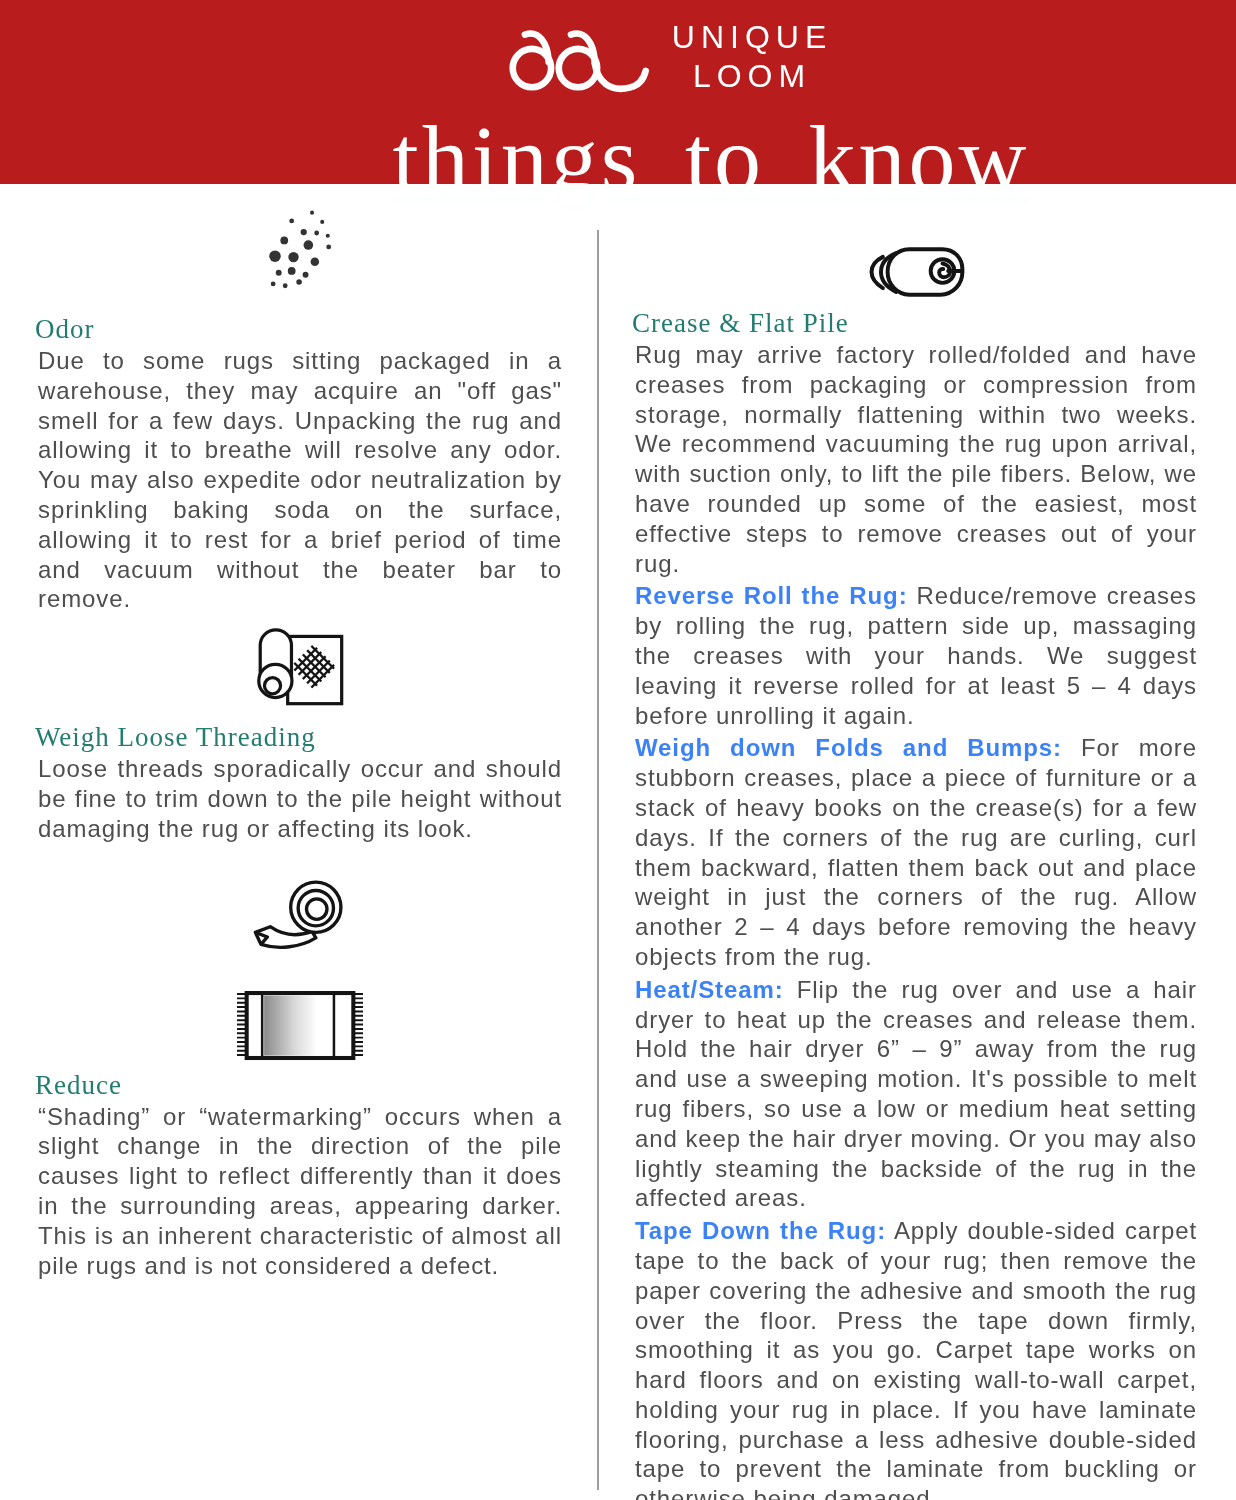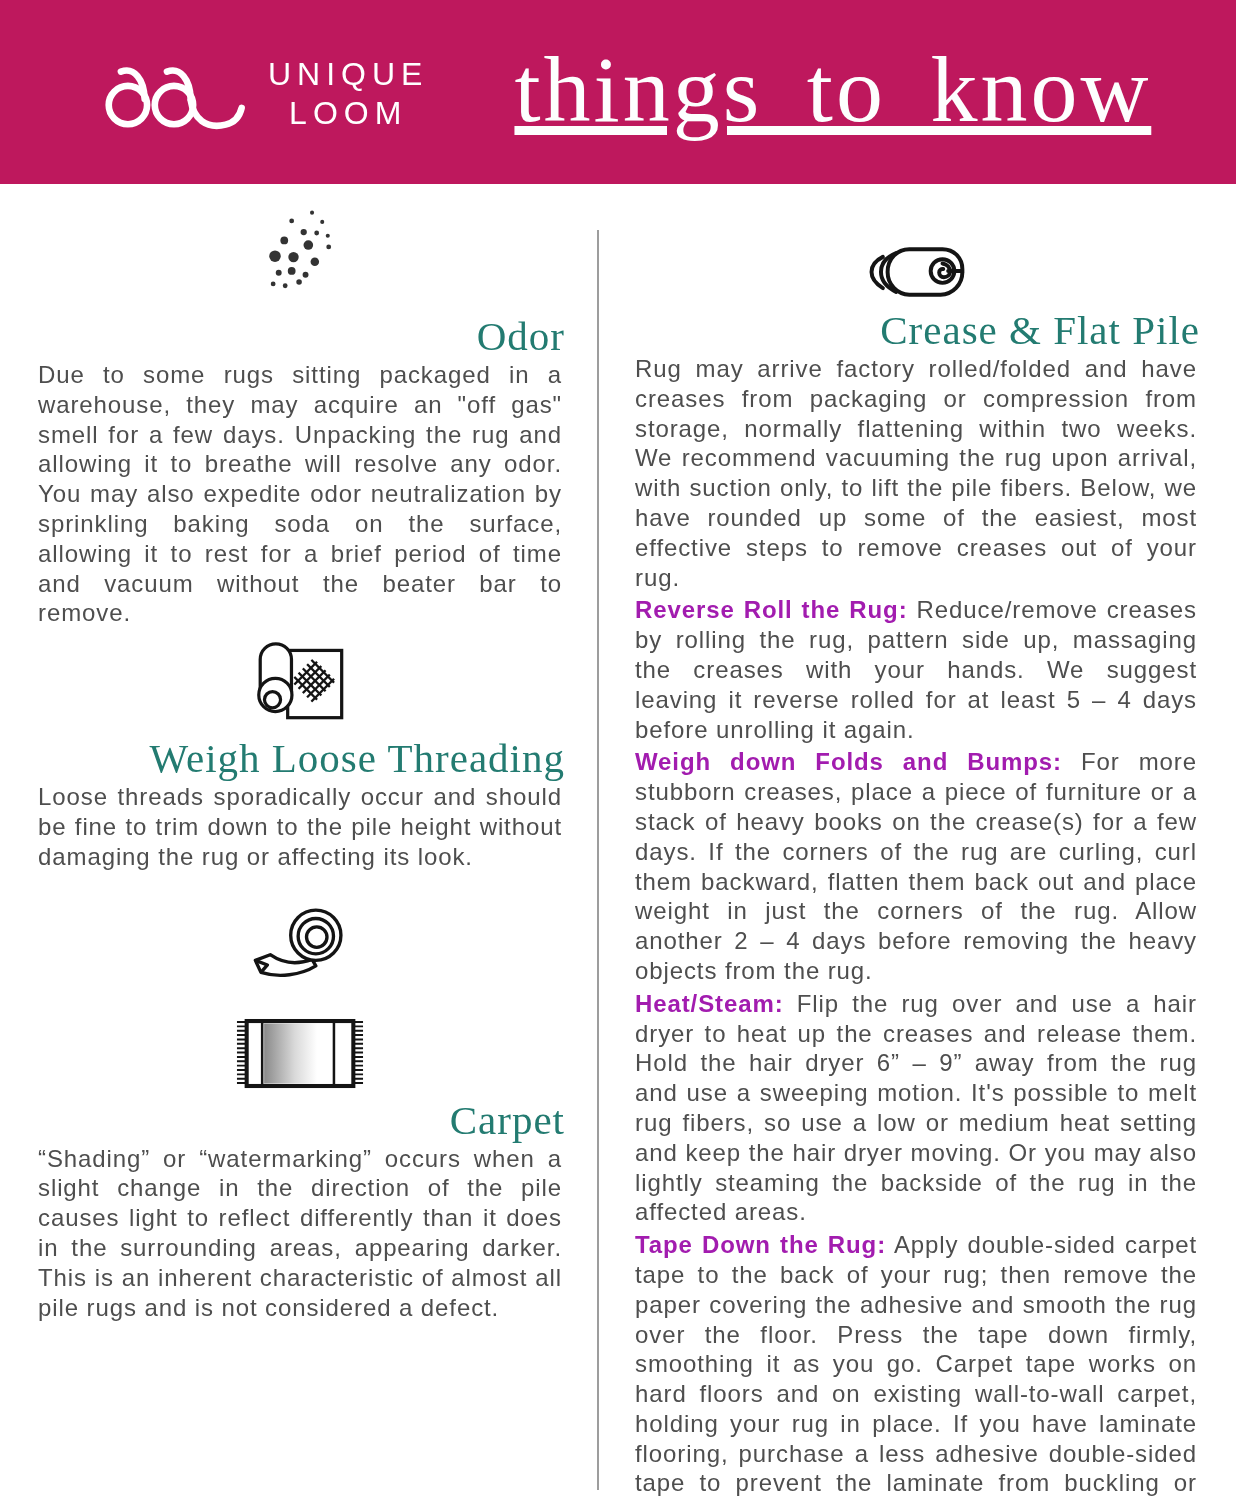--- a/index.html
+++ b/index.html
@@ -1,34 +1,34 @@
 <!DOCTYPE html>
 <html><head>
 <meta charset="utf-8">
 <style>
   html,body{margin:0;padding:0;width:1236px;height:1500px;overflow:hidden;background:#ffffff;}
   body{font-family:"Liberation Sans","DejaVu Sans",sans-serif;}
 
   
-  .header{height:184px;background:#be185d;display:flex;align-items:center;box-sizing:border-box;padding-left:100px;}
+  .header{height:184px;background:#b91c1c;display:flex;align-items:center;box-sizing:border-box;padding-left:100px;flex-direction:column;}
   .logo-group{display:flex;align-items:center;}
   .logo-svg{display:block;margin-top:6px;}
   .brand{color:#ffffff;font-size:32px;font-weight:400;letter-spacing:6px;line-height:1.22;text-align:center;margin-left:18px;margin-top:4px;}
   .page-title{font-family:"Liberation Serif","DejaVu Serif",serif;color:#fdfefe;font-size:94px;font-weight:400;letter-spacing:3px;word-spacing:18px;margin-left:86px;margin-top:-6px;text-decoration:underline;}
 
   
   .content{display:flex;box-sizing:border-box;padding:0 35px;position:relative;height:1316px;}
   .col-left{width:530px;}
   .divider{width:2px;background:#9d9d9d;margin:46px 33px 10px 32px;}
   .col-right{width:568px;}
 
   .icon-wrap{display:flex;justify-content:center;}
-  h2.sec-heading{font-family:"Liberation Serif","DejaVu Serif",serif;font-weight:400;color:#237b71;font-size:41px;line-height:1.0;text-align:right;letter-spacing:1px;margin:8px 0 0 0;}
+  h2.sec-heading{font-family:"Liberation Serif","DejaVu Serif",serif;font-weight:400;color:#237b71;font-size:27px;line-height:1.0;text-align:left;letter-spacing:1px;margin:8px 0 0 0;}
   p.body-text{margin:3px;font-size:24px;line-height:29.8px;color:#4e4e4e;text-align:justify;letter-spacing:0.9px;}
-  p.body-text .lbl{font-weight:700;color:#a21caf;}
+  p.body-text .lbl{font-weight:700;color:#3b82f6;}
 
   
   .m-odor-icon{margin-top:24px;}
   .m-odor-head{margin-top:8px;}
   .m-odor-text{margin-top:8px;}
   .m-thread-icon{margin-top:12px;}
   .m-thread-text{margin-top:6px;}
   .m-pad-icon{margin-top:26px;}
   .m-pad-text{margin-top:6px;}
   .m-shade-icon{margin-top:38px;}
@@ -146,21 +146,21 @@
         <g stroke="#141414" stroke-width="2">
           <path d="M1,6 h9 M1,10.5 h9 M1,15 h9 M1,19.5 h9 M1,24 h9 M1,28.5 h9 M1,33 h9 M1,37.5 h9 M1,42 h9 M1,46.5 h9 M1,51 h9 M1,55.5 h9 M1,60 h9 M1,64.5 h9 M1,69 h9"></path>
           <path d="M122,6 h9 M122,10.5 h9 M122,15 h9 M122,19.5 h9 M122,24 h9 M122,28.5 h9 M122,33 h9 M122,37.5 h9 M122,42 h9 M122,46.5 h9 M122,51 h9 M122,55.5 h9 M122,60 h9 M122,64.5 h9 M122,69 h9"></path>
         </g>
         <rect x="11" y="5" width="110" height="67" fill="#ffffff" stroke="#141414" stroke-width="4.2"></rect>
         <rect x="29" y="7.5" width="70" height="62" fill="url(#shadeGrad)"></rect>
         <line x1="27" y1="7" x2="27" y2="70" stroke="#141414" stroke-width="2.6"></line>
         <line x1="101" y1="7" x2="101" y2="70" stroke="#141414" stroke-width="2.6"></line>
       </svg>
     </div>
-    <h2 class="sec-heading">Carpet</h2>
+    <h2 class="sec-heading">Reduce</h2>
     <p class="body-text m-shade-text">“Shading” or “watermarking” occurs when a slight change in the direction of the pile causes light to reflect differently than it does in the surrounding areas, appearing darker. This is an inherent characteristic of almost all pile rugs and is not considered a defect.</p>
   </div>
 
   <div class="divider"></div>
 
   <div class="col-right">
 
     <div class="icon-wrap m-crease-icon">
       <svg width="106" height="60" viewBox="0 0 112 62" fill="none" stroke="#141414" stroke-width="4.2" stroke-linecap="round">
         <path d="M21,15 C13,19 9,24 9,31 C9,38 13,43 21,48"></path>

